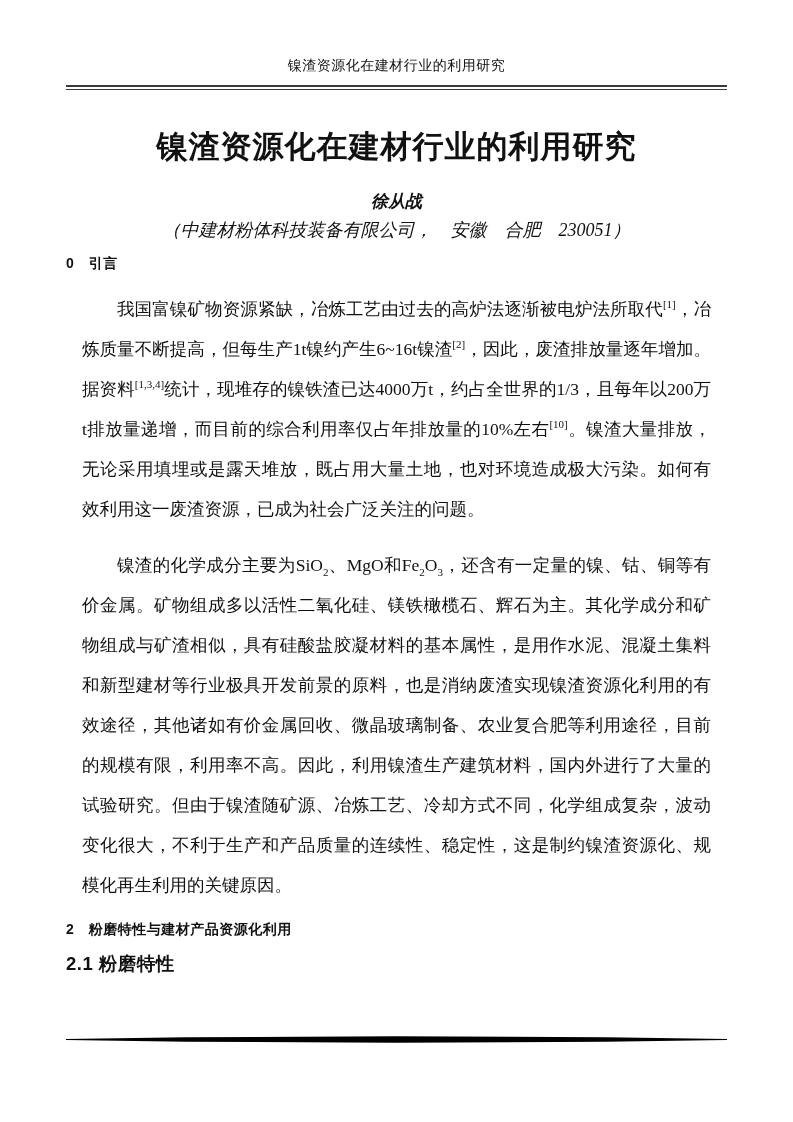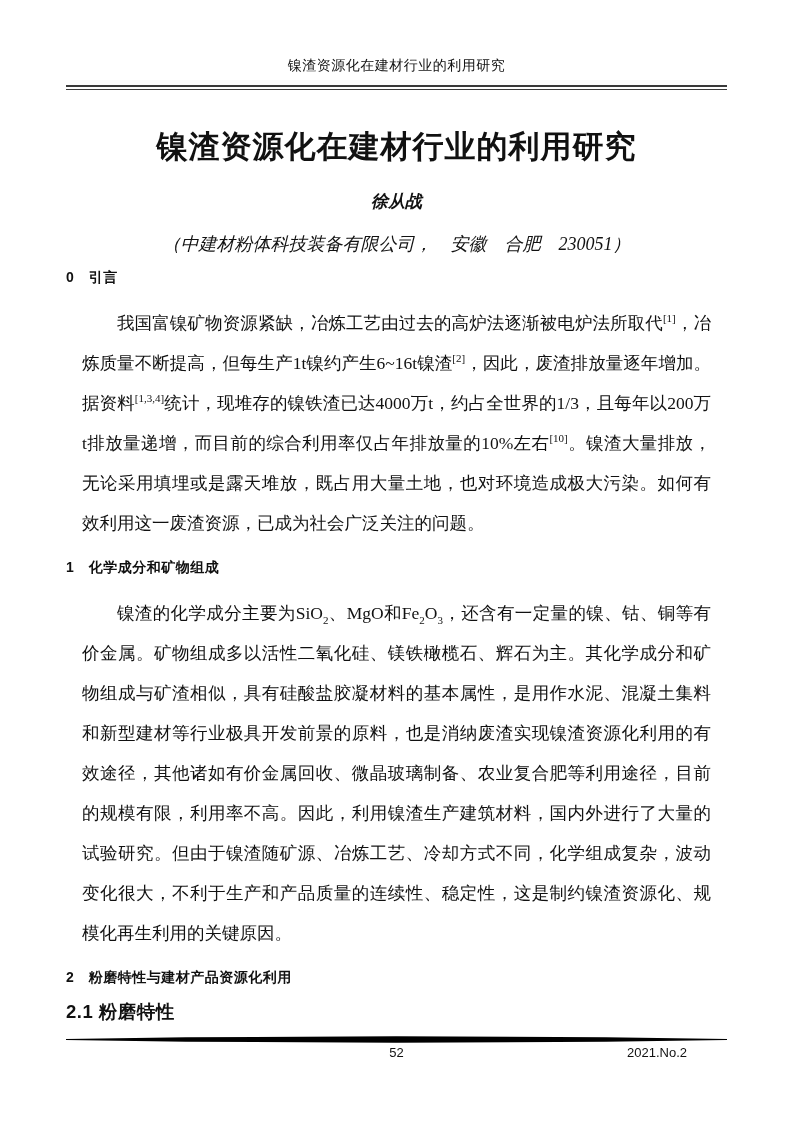--- a/index.html
+++ b/index.html
@@ -33,21 +33,21 @@
     letter-spacing: 1px;
   }
   .author {
     margin-top: 22px;
     text-align: center;
     font-size: 17px;
     font-style: italic;
     font-weight: bold;
   }
   .affiliation {
-    margin-top: 19px;
+    margin-top: 5px;
     text-align: center;
     font-size: 18px;
     font-style: italic;
   }
   h2.sec {
     font-family: "Liberation Sans", "DejaVu Sans", sans-serif;
     font-weight: 700;
     font-size: 14px;
     margin: 13px 0 2px 0;
     letter-spacing: 0.5px;
@@ -101,32 +101,27 @@
   <h1 class="title">镍渣资源化在建材行业的利用研究</h1>
 
   <div class="author">徐从战</div>
 
   <div class="affiliation">（中建材粉体科技装备有限公司，　安徽　合肥　230051）</div>
 
   <h2 class="sec">0　引言</h2>
 
   <p class="body-para">我国富镍矿物资源紧缺，冶炼工艺由过去的高炉法逐渐被电炉法所取代<sup>[1]</sup>，冶炼质量不断提高，但每生产1t镍约产生6~16t镍渣<sup>[2]</sup>，因此，废渣排放量逐年增加。据资料<sup>[1,3,4]</sup>统计，现堆存的镍铁渣已达4000万t，约占全世界的1/3，且每年以200万t排放量递增，而目前的综合利用率仅占年排放量的10%左右<sup>[10]</sup>。镍渣大量排放，无论采用填埋或是露天堆放，既占用大量土地，也对环境造成极大污染。如何有效利用这一废渣资源，已成为社会广泛关注的问题。</p>
 
-  <h2 class="sec">1　化学成分和矿物组成</h2>
 
   <p class="body-para">镍渣的化学成分主要为SiO<sub>2</sub>、MgO和Fe<sub>2</sub>O<sub>3</sub>，还含有一定量的镍、钴、铜等有价金属。矿物组成多以活性二氧化硅、镁铁橄榄石、辉石为主。其化学成分和矿物组成与矿渣相似，具有硅酸盐胶凝材料的基本属性，是用作水泥、混凝土集料和新型建材等行业极具开发前景的原料，也是消纳废渣实现镍渣资源化利用的有效途径，其他诸如有价金属回收、微晶玻璃制备、农业复合肥等利用途径，目前的规模有限，利用率不高。因此，利用镍渣生产建筑材料，国内外进行了大量的试验研究。但由于镍渣随矿源、冶炼工艺、冷却方式不同，化学组成复杂，波动变化很大，不利于生产和产品质量的连续性、稳定性，这是制约镍渣资源化、规模化再生利用的关键原因。</p>
 
   <h2 class="sec">2　粉磨特性与建材产品资源化利用</h2>
 
 
   <h3 class="subsec">2.1 粉磨特性</h3>
 
   <div class="footer">
     <svg class="footer-bar" viewBox="0 0 661 7" preserveAspectRatio="none">
       <polygon points="0,3 120,1.2 330,0.3 540,1.2 661,3 661,4 540,5.8 330,6.7 120,5.8 0,4" fill="#000000"></polygon>
     </svg>
-    <div class="footer-row">
-      <span class="page-num">52</span>
-      <span class="issue">2021.No.2</span>
-    </div>
   </div>
 
 </div>
 
 </body></html>

